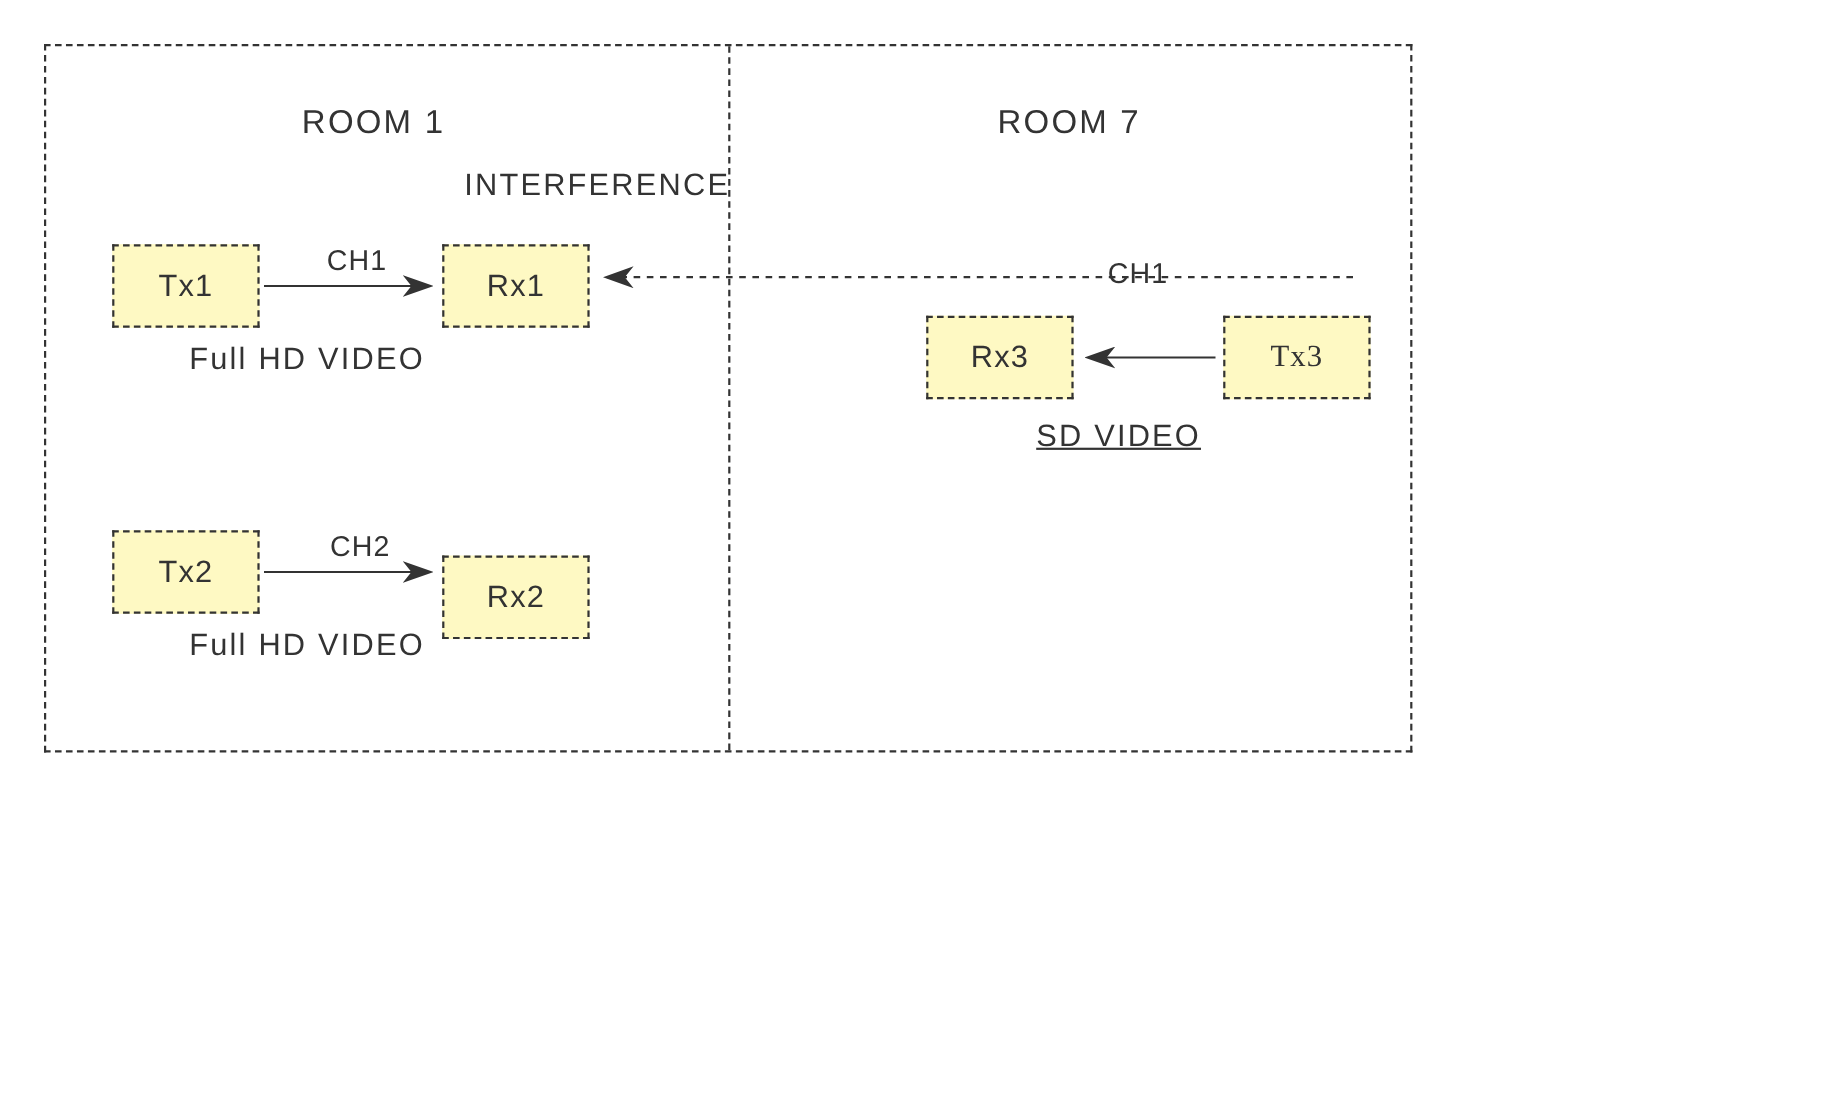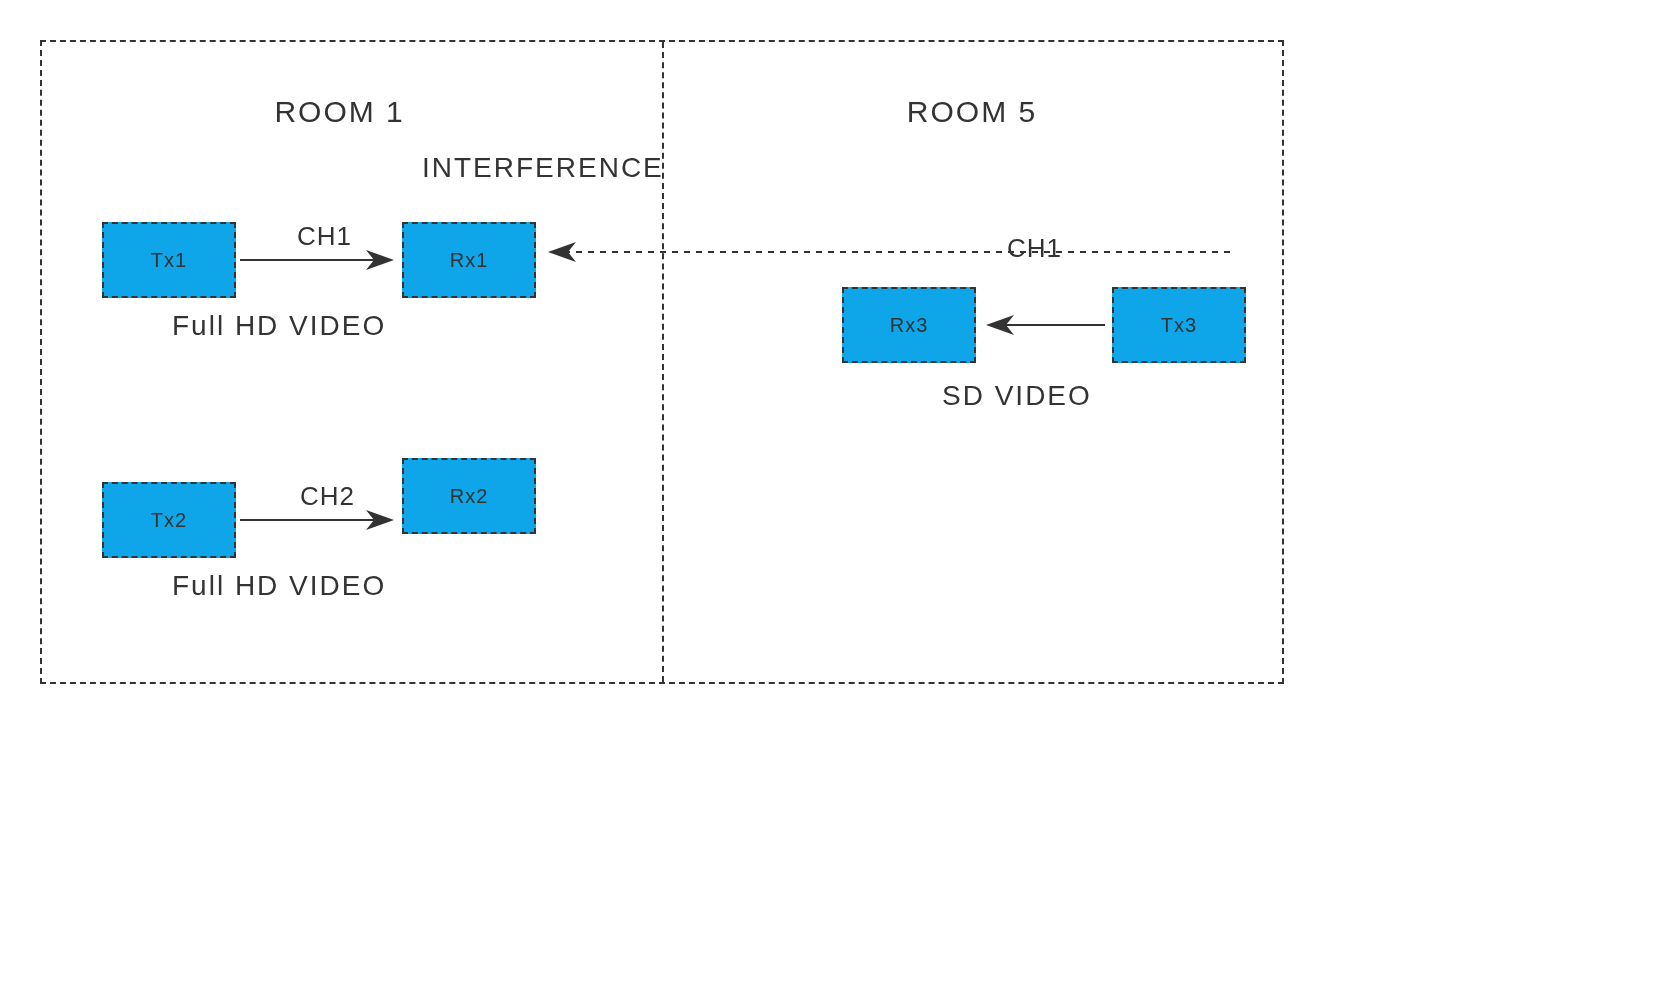--- a/index.html
+++ b/index.html
@@ -35,68 +35,68 @@
   .room2-label { left: 75%; transform: translateX(-50%); }
 
   .box {
     position: absolute;
     width: 130px;
     height: 72px;
     border: 2px dashed #333;
     display: flex;
     align-items: center;
     justify-content: center;
-    font-size: 20px;
-    background: #0ea5e9;
+    font-size: 28px;
+    background: #fef9c3;
   }
 
   
   .tx1 { left: 60px;  top: 180px; }
   .rx1 { left: 360px; top: 180px; }
 
   
   .tx2 { left: 60px;  top: 440px; }
-  .rx2 { left: 360px; top: 416px; }
+  .rx2 { left: 360px; top: 463px; }
 
   
   .rx3 { left: 800px;  top: 245px; }
-  .tx3 { left: 1070px; top: 245px; }
+  .tx3 { left: 1070px; top: 245px; font-family: Liberation Serif, serif; }
 
   .ch-label {
     position: absolute;
     font-size: 26px;
     margin-top: 21px;
   }
   .ch1a { left: 255px;  top: 158px; }
   .ch2  { left: 258px;  top: 418px; }
   .ch1b { left: 965px;  top: 170px; }
 
   .sublabel {
     position: absolute;
     font-size: 28px;
     letter-spacing: 2px;
   }
   .fhd1 { left: 130px; top: 268px; }
   .fhd2 { left: 130px; top: 528px; }
-  .sd   { left: 900px; top: 338px; }
+  .sd   { left: 900px; top: 338px; text-decoration: underline; }
   .intf { left: 380px; top: 110px; font-size: 28px; text-align: right; }
 
   svg {
     position: absolute;
     overflow: visible;
   }
 </style>
 </head>
 <body>
 
 <div class="diagram">
   <div class="divider"></div>
 
   <div class="room-label room1-label">ROOM 1</div>
-  <div class="room-label room2-label">ROOM 5</div>
+  <div class="room-label room2-label">ROOM 7</div>
 
   <div class="sublabel intf">INTERFERENCE</div>
 
   <div class="box tx1">Tx1</div>
   <div class="box rx1">Rx1</div>
   <div class="ch-label ch1a">CH1</div>
   <svg style="left:198px; top:208px; width:155px; height:20px;">
     <defs>
       <marker id="ah-solid-r" markerWidth="14" markerHeight="10" refX="12" refY="5" orient="auto">
         <path d="M0,0 L14,5 L0,10 L4,5 Z" fill="#333"></path>

